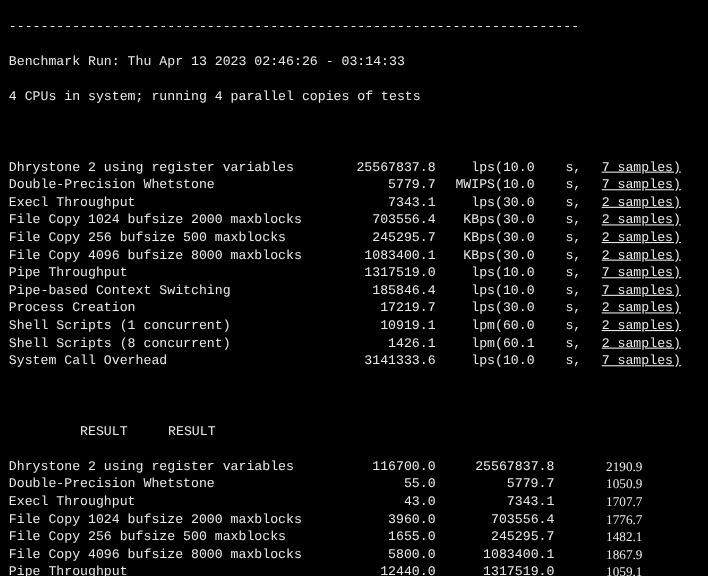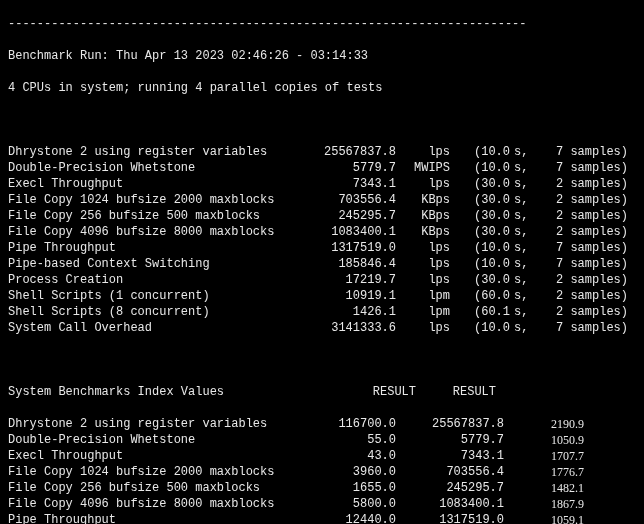--- a/index.html
+++ b/index.html
@@ -15,23 +15,23 @@
     overflow: hidden;
   }
   .term {
     padding: 0 8px 8px 8px;
     white-space: pre;
   }
   .row { display: flex; }
   .c-name  { display:inline-block; width: 300px; }
   .c-val   { display:inline-block; width: 88px;  text-align: right; }
   .c-unit  { display:inline-block; width: 48px;  text-align: right; padding-left: 6px; }
-  .c-time  { display:inline-block; width: 60px;  text-align: right; }
+  .c-time  { display:inline-block; width: 60px;  text-align: left; }
   .c-su    { display:inline-block; width: 24px;  text-align: left; padding-left:4px;}
-  .c-samp  { display:inline-block; width: 90px;  text-align: right; }
+  .c-samp  { display:inline-block; width: 90px;  text-align: center; text-decoration: underline; }
 
   .d-name  { display:inline-block; width: 300px; }
   .d-base  { display:inline-block; width: 88px;  text-align: right; }
   .d-res   { display:inline-block; width: 108px; text-align: right; }
   .d-idx   { display:inline-block; width: 80px;  text-align: right; font-family: Liberation Serif, serif; }
 
   .hdr-base{ display:inline-block; width: 88px;  text-align: right; }
   .hdr-res { display:inline-block; width: 108px; text-align: right; }
   .hdr-idx { display:inline-block; width: 80px;  text-align: right; }
 
@@ -42,18 +42,18 @@
 <body>
 
 <div class="term">
 <div class="dashrow">------------------------------------------------------------------------</div>
 <div>Benchmark Run: Thu Apr 13 2023 02:46:26 - 03:14:33</div>
 <div>4 CPUs in system; running 4 parallel copies of tests</div>
 <div class="blank"></div>
 <div id="results-block"><div class="row"><span class="c-name">Dhrystone 2 using register variables</span><span class="c-val">25567837.8</span><span class="c-unit">lps</span><span class="c-time">(10.0</span><span class="c-su">s,</span><span class="c-samp">7 samples)</span></div><div class="row"><span class="c-name">Double-Precision Whetstone</span><span class="c-val">5779.7</span><span class="c-unit">MWIPS</span><span class="c-time">(10.0</span><span class="c-su">s,</span><span class="c-samp">7 samples)</span></div><div class="row"><span class="c-name">Execl Throughput</span><span class="c-val">7343.1</span><span class="c-unit">lps</span><span class="c-time">(30.0</span><span class="c-su">s,</span><span class="c-samp">2 samples)</span></div><div class="row"><span class="c-name">File Copy 1024 bufsize 2000 maxblocks</span><span class="c-val">703556.4</span><span class="c-unit">KBps</span><span class="c-time">(30.0</span><span class="c-su">s,</span><span class="c-samp">2 samples)</span></div><div class="row"><span class="c-name">File Copy 256 bufsize 500 maxblocks</span><span class="c-val">245295.7</span><span class="c-unit">KBps</span><span class="c-time">(30.0</span><span class="c-su">s,</span><span class="c-samp">2 samples)</span></div><div class="row"><span class="c-name">File Copy 4096 bufsize 8000 maxblocks</span><span class="c-val">1083400.1</span><span class="c-unit">KBps</span><span class="c-time">(30.0</span><span class="c-su">s,</span><span class="c-samp">2 samples)</span></div><div class="row"><span class="c-name">Pipe Throughput</span><span class="c-val">1317519.0</span><span class="c-unit">lps</span><span class="c-time">(10.0</span><span class="c-su">s,</span><span class="c-samp">7 samples)</span></div><div class="row"><span class="c-name">Pipe-based Context Switching</span><span class="c-val">185846.4</span><span class="c-unit">lps</span><span class="c-time">(10.0</span><span class="c-su">s,</span><span class="c-samp">7 samples)</span></div><div class="row"><span class="c-name">Process Creation</span><span class="c-val">17219.7</span><span class="c-unit">lps</span><span class="c-time">(30.0</span><span class="c-su">s,</span><span class="c-samp">2 samples)</span></div><div class="row"><span class="c-name">Shell Scripts (1 concurrent)</span><span class="c-val">10919.1</span><span class="c-unit">lpm</span><span class="c-time">(60.0</span><span class="c-su">s,</span><span class="c-samp">2 samples)</span></div><div class="row"><span class="c-name">Shell Scripts (8 concurrent)</span><span class="c-val">1426.1</span><span class="c-unit">lpm</span><span class="c-time">(60.1</span><span class="c-su">s,</span><span class="c-samp">2 samples)</span></div><div class="row"><span class="c-name">System Call Overhead</span><span class="c-val">3141333.6</span><span class="c-unit">lps</span><span class="c-time">(10.0</span><span class="c-su">s,</span><span class="c-samp">7 samples)</span></div></div>
 <div class="blank"></div>
 <div class="row">
-  <span class="d-name">System Benchmarks Index Values</span><span class="hdr-res">RESULT</span><span class="hdr-idx">RESULT</span>
+  <span class="hdr-res">RESULT</span><span class="hdr-idx">RESULT</span>
 </div>
 <div id="index-block"><div class="row"><span class="d-name">Dhrystone 2 using register variables</span><span class="d-base">116700.0</span><span class="d-res">25567837.8</span><span class="d-idx">2190.9</span></div><div class="row"><span class="d-name">Double-Precision Whetstone</span><span class="d-base">55.0</span><span class="d-res">5779.7</span><span class="d-idx">1050.9</span></div><div class="row"><span class="d-name">Execl Throughput</span><span class="d-base">43.0</span><span class="d-res">7343.1</span><span class="d-idx">1707.7</span></div><div class="row"><span class="d-name">File Copy 1024 bufsize 2000 maxblocks</span><span class="d-base">3960.0</span><span class="d-res">703556.4</span><span class="d-idx">1776.7</span></div><div class="row"><span class="d-name">File Copy 256 bufsize 500 maxblocks</span><span class="d-base">1655.0</span><span class="d-res">245295.7</span><span class="d-idx">1482.1</span></div><div class="row"><span class="d-name">File Copy 4096 bufsize 8000 maxblocks</span><span class="d-base">5800.0</span><span class="d-res">1083400.1</span><span class="d-idx">1867.9</span></div><div class="row"><span class="d-name">Pipe Throughput</span><span class="d-base">12440.0</span><span class="d-res">1317519.0</span><span class="d-idx">1059.1</span></div></div>
 
 
 </div>
 
 </body></html>

